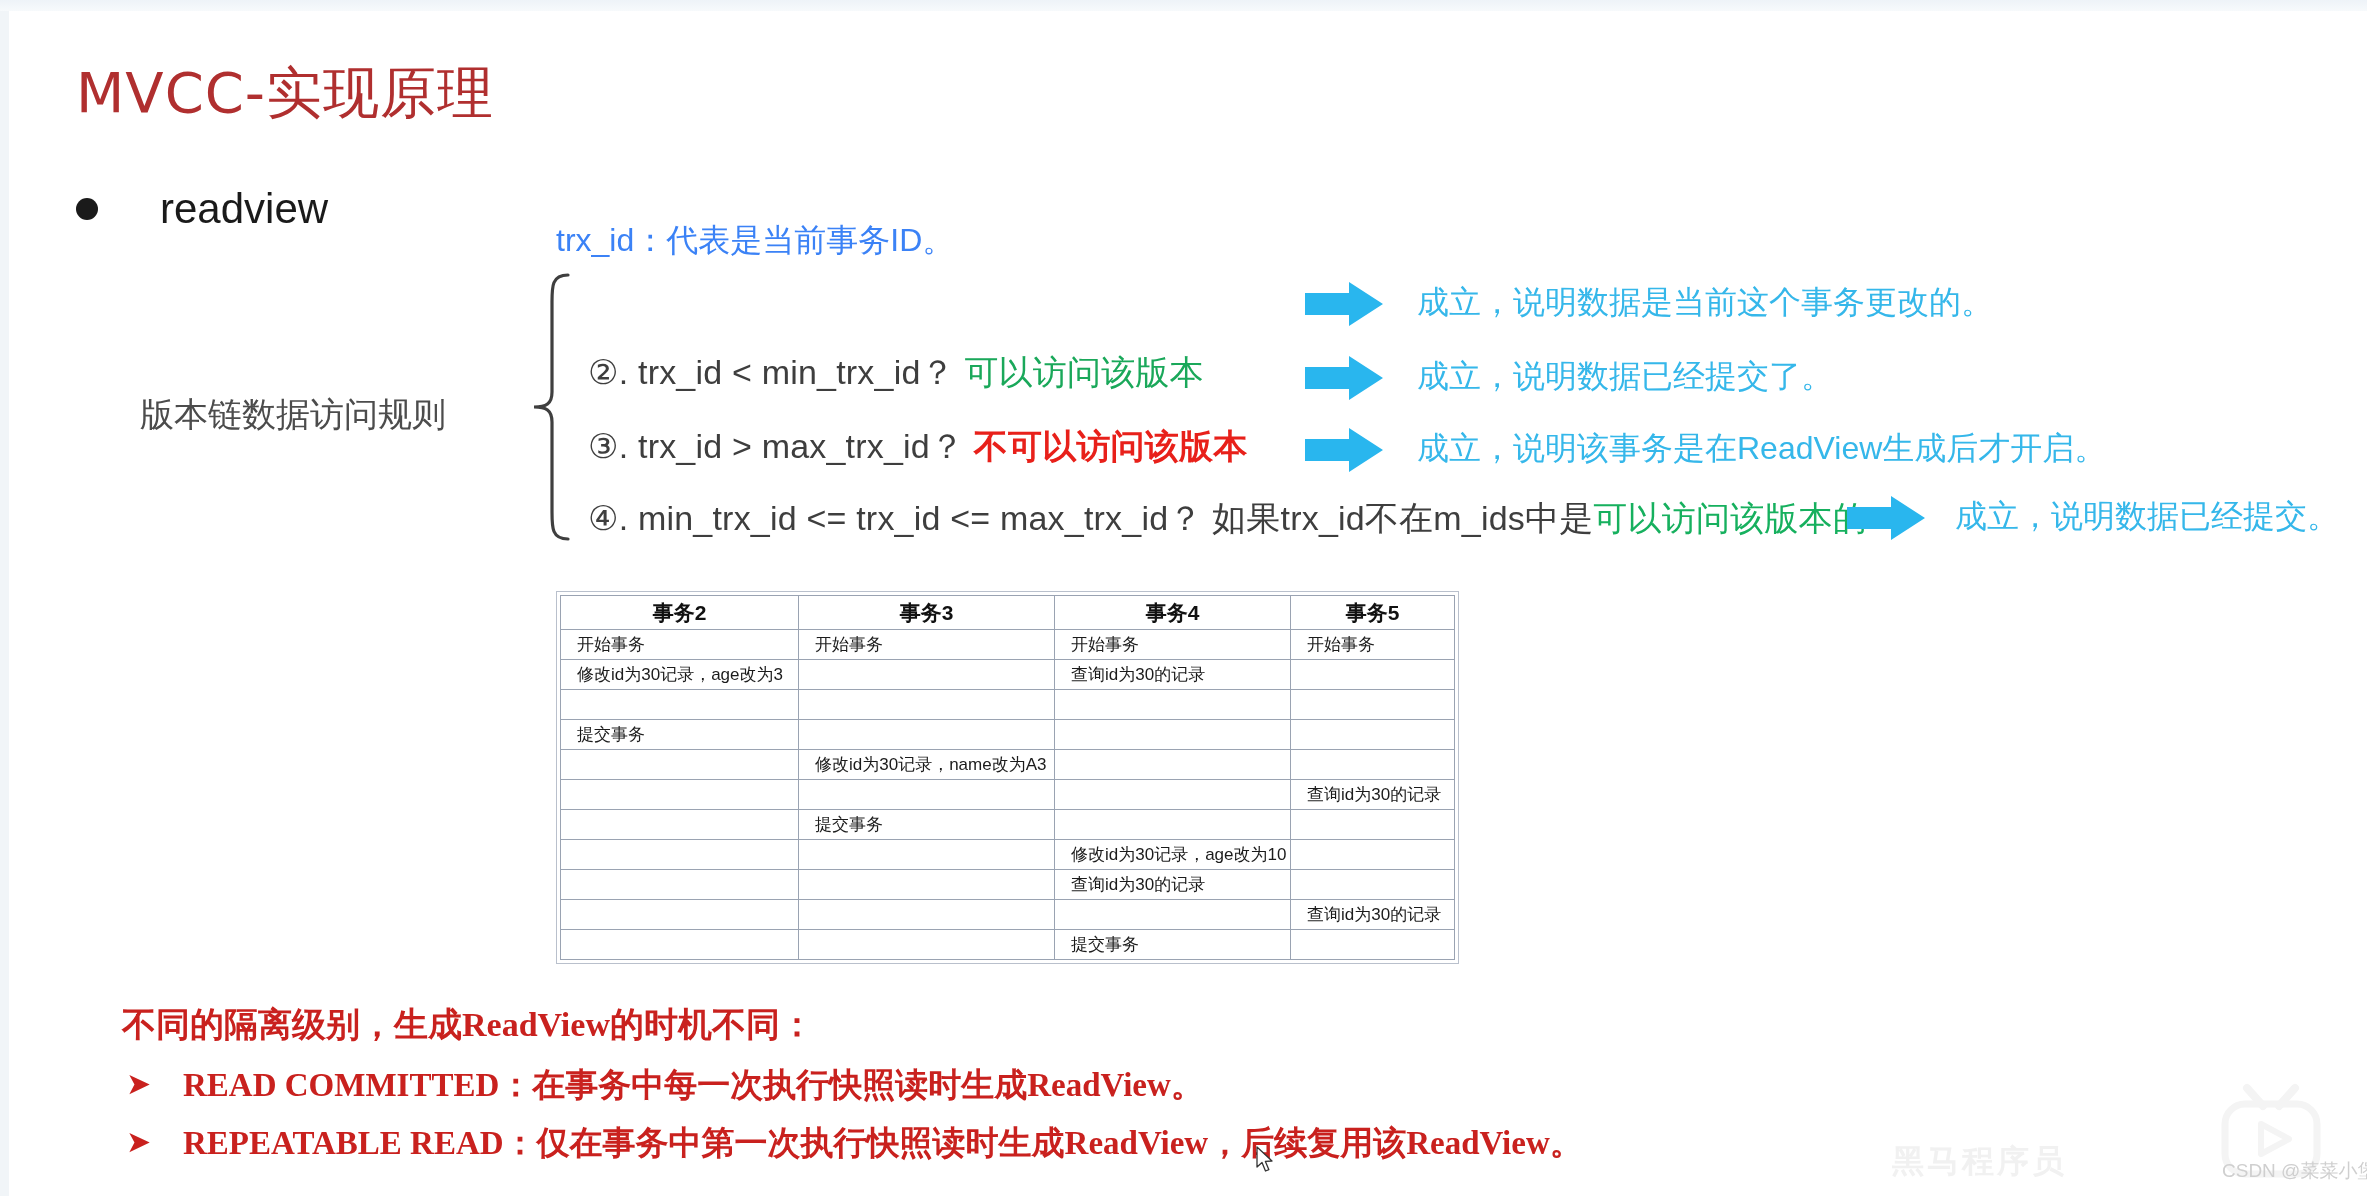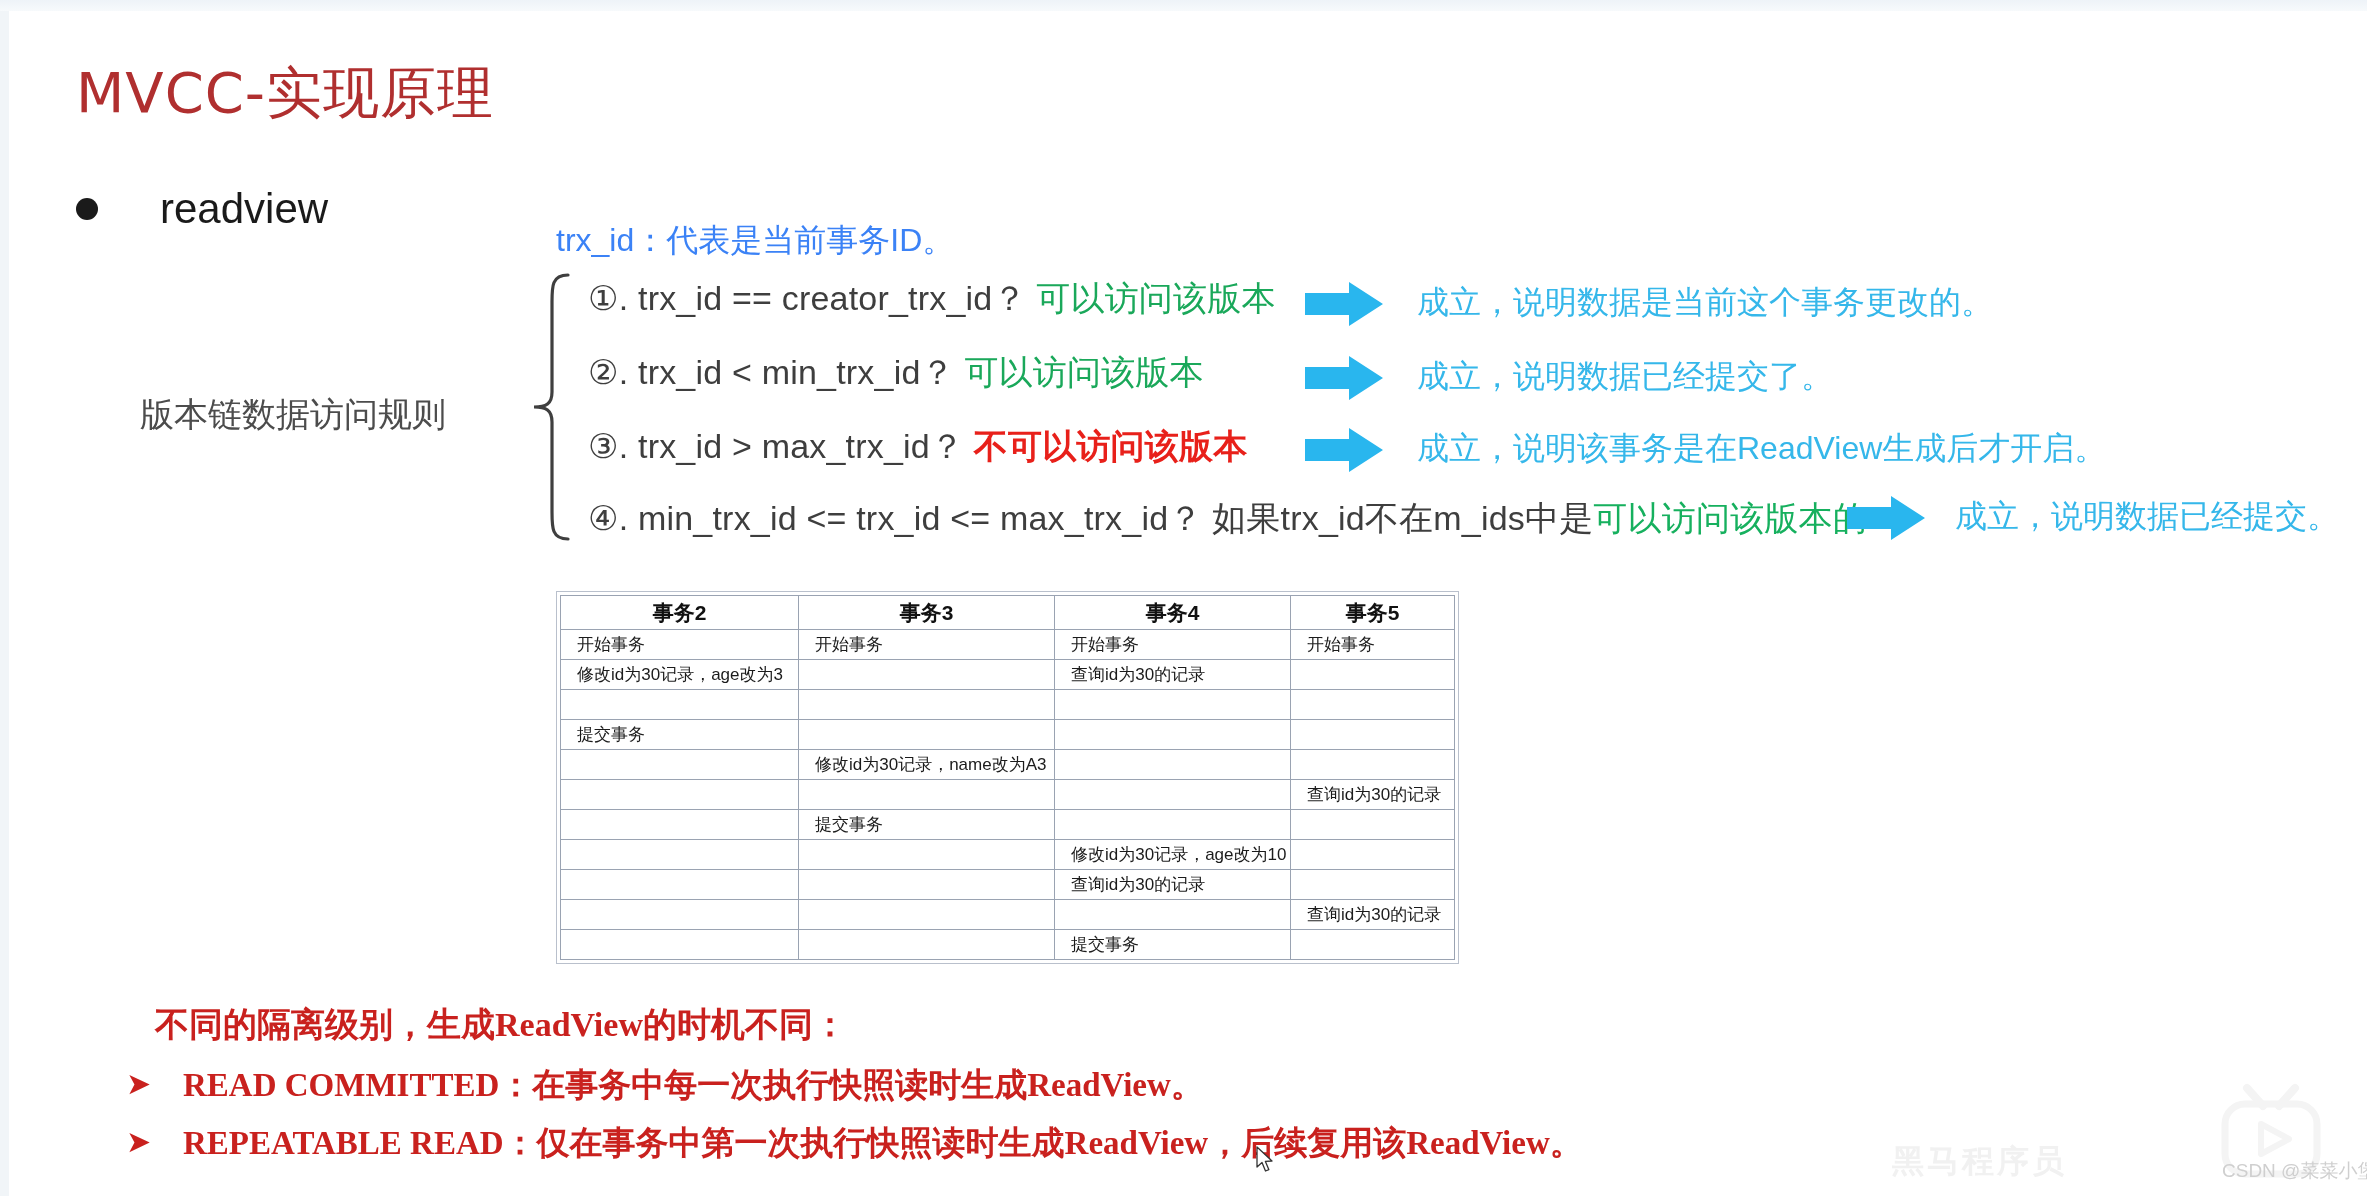--- a/index.html
+++ b/index.html
@@ -175,21 +175,20 @@
   
   .red-head {
     position: absolute;
     left: 122px;
     top: 1002px;
     font-size: 34px;
     color: #c9211e;
     white-space: nowrap;
     font-family: "Liberation Serif", "DejaVu Serif", serif;
     font-weight: bold;
-    margin-left: 33px;
   }
   .red-item {
     position: absolute;
     font-size: 33px;
     color: #c9211e;
     white-space: nowrap;
     font-family: "Liberation Serif", "DejaVu Serif", serif;
     font-weight: bold;
   }
   .red-arrow {
@@ -252,25 +251,20 @@
     <span class="bullet-label">readview</span>
   </div>
 
   <div class="trx-note">trx_id：代表是当前事务ID。</div>
 
   <div class="rules-label">版本链数据访问规则</div>
   <svg class="brace" viewBox="0 0 50 270">
     <path d="M46 3 C 30 3, 30 14, 30 30 L 30 120 C 30 132, 24 135, 12 135 C 24 135, 30 138, 30 150 L 30 240 C 30 256, 30 267, 46 267" fill="none" stroke="#3f3f3f" stroke-width="3.2" stroke-linecap="round"></path>
   </svg>
 
-  <div class="rule rule1">
-    <span>①.</span>
-    <span>trx_id  == creator_trx_id？</span>
-    <span class="ok">可以访问该版本</span>
-  </div>
   <svg class="arrow arrow1" viewBox="0 0 78 44">
     <path d="M0 11 L44 11 L44 0 L78 22 L44 44 L44 33 L0 33 Z" fill="#29b6ee"></path>
   </svg>
   <div class="concl concl1">成立，说明数据是当前这个事务更改的。</div>
 
   <div class="rule rule2">
     <span>②.</span>
     <span>trx_id &lt; min_trx_id？</span>
     <span class="ok">可以访问该版本</span>
   </div>

